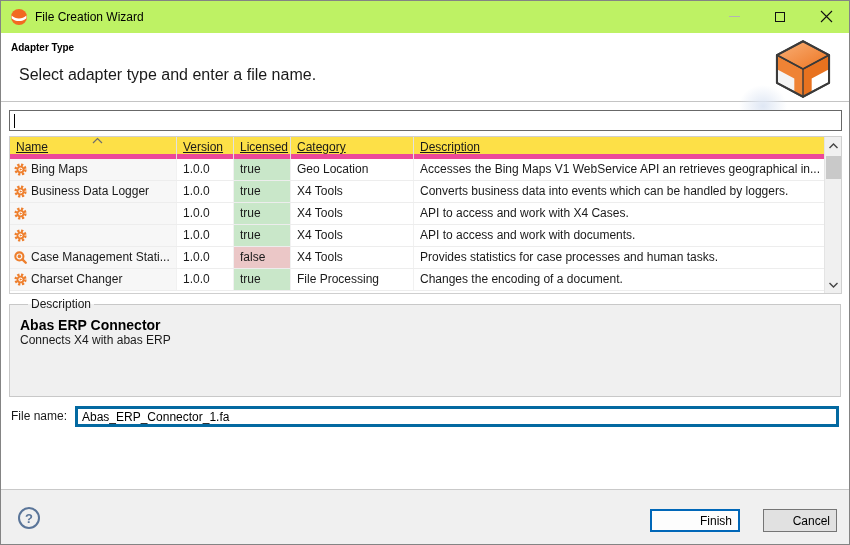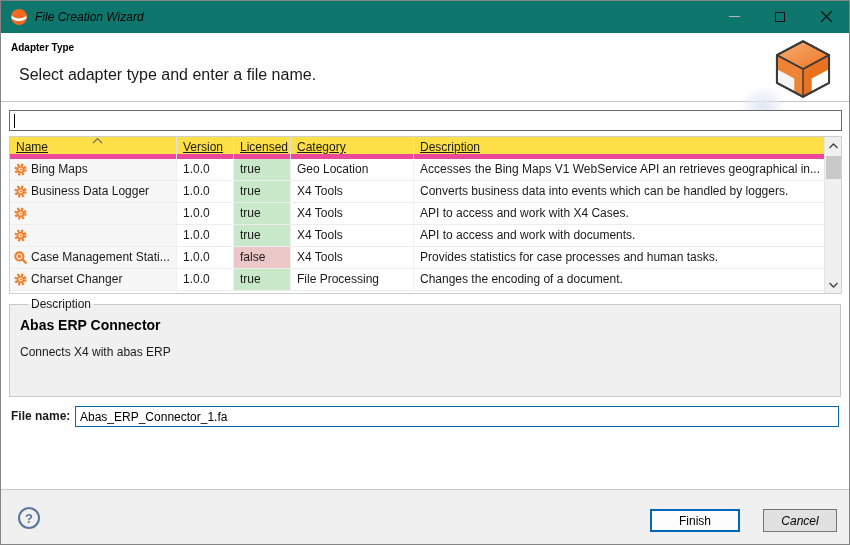--- a/index.html
+++ b/index.html
@@ -3,21 +3,21 @@
 <meta charset="utf-8">
 <style>
   html,body{margin:0;padding:0;background:#d9d9d9;}
   *{box-sizing:border-box;}
   .dialog{
     position:relative;width:850px;height:545px;background:#ffffff;
     border:1px solid #848484;font-family:"Liberation Sans", sans-serif;
     font-size:12px;color:#1a1a1a;overflow:hidden;
   }
   
-  .titlebar{position:absolute;left:0;top:0;width:100%;height:32px;background:#0f766e;font-style:italic;}
+  .titlebar{position:absolute;left:0;top:0;width:100%;height:32px;background:#bef264;}
   .app-icon{position:absolute;left:9px;top:7px;width:18px;height:18px;}
   .title-text{position:absolute;left:34px;top:0;height:32px;line-height:32px;font-size:12px;color:#000;}
   .win-btn{position:absolute;top:0;width:45px;height:31px;display:flex;align-items:center;justify-content:center;cursor:default;}
   .win-btn.min{left:711px;}
   .win-btn.max{left:756px;}
   .win-btn.close{left:801px;width:49px;}
   .glyph-min{width:11px;height:1px;background:#b4b4b4;}
   .glyph-max{width:10px;height:10px;border:1px solid #111;}
   
   .header{position:absolute;left:0;top:32px;width:100%;height:69px;background:#fff;border-bottom:1px solid #c4c4c4;}
@@ -52,32 +52,32 @@
   .trow:not([data-icon="magnifier"]) .gi-mag{display:none;}
   .scrollbar{position:absolute;right:0;top:0;bottom:0;width:17px;background:#f0f0f0;border-left:1px solid #e4e4e4;}
   .sb-btn{position:absolute;left:0;width:17px;height:17px;display:flex;align-items:center;justify-content:center;}
   .sb-up{top:0;}
   .sb-down{bottom:0;}
   .sb-thumb{position:absolute;left:1px;top:19px;width:15px;height:23px;background:#c9c9c9;}
   
   .descbox{position:absolute;left:8px;top:296px;width:832px;height:100px;margin:0;background:#f0f0f0;border:1px solid #c8c8c8;padding:0 0 0 10px;}
   .descbox legend{font-size:12px;color:#1a1a1a;padding:0 3px;margin-left:8px;}
   .desc-title{font-weight:bold;font-size:14px;color:#000;margin-top:6px;}
-  .desc-text{margin-top:12px;font-size:12px;}
-  
-  .file-label{position:absolute;left:10px;top:405px;height:21px;line-height:21px;font-weight:bold;}
-  .file-box{position:absolute;left:74px;top:405px;width:764px;height:21px;border:1px solid #0369a1;background:#fff;}
+  .desc-text{margin-top:0;font-size:12px;}
+  
+  .file-label{position:absolute;left:10px;top:405px;height:21px;line-height:21px;}
+  .file-box{position:absolute;left:74px;top:405px;width:764px;height:21px;border:3px solid #0369a1;background:#fff;}
   .file-input{position:absolute;inset:0;width:100%;height:100%;border:0;outline:none;padding:0 4px;font:12px "Liberation Sans",sans-serif;background:transparent;}
   
   .footer{position:absolute;left:0;top:488px;width:100%;height:57px;background:#f0f0f0;border-top:1px solid #c9c9c9;}
   .help-btn{position:absolute;left:17px;top:17px;width:22px;height:22px;border:2px solid #5a7599;border-radius:50%;
     display:flex;align-items:center;justify-content:center;color:#5a7599;font-weight:bold;font-size:13px;background:transparent;cursor:default;}
-  .btn{position:absolute;top:19px;height:23px;text-align:center;font:12px "Liberation Sans",sans-serif;color:#000;cursor:default;}
+  .btn{position:absolute;top:19px;height:23px;text-align:right;font:12px "Liberation Sans",sans-serif;color:#000;cursor:default;}
   .btn-finish{left:649px;width:90px;background:#fdfdfd;border:2px solid #0067b8;}
-  .btn-cancel{left:762px;width:74px;background:#e1e1e1;border:1px solid #757575;font-style:italic;}
+  .btn-cancel{left:762px;width:74px;background:#e1e1e1;border:1px solid #757575;}
 </style>
 </head>
 <body>
 
 <svg width="0" height="0" style="position:absolute">
   <defs>
     <g id="def-gear">
       <circle cx="8" cy="8" r="5.1" fill="none" stroke="#ee7f2d" stroke-width="2.8" stroke-dasharray="2.3 1.7"></circle>
       <circle cx="8" cy="8" r="4.1" fill="#ee7f2d"></circle>
       <circle cx="8" cy="8" r="2.2" fill="#ffffff"></circle>

